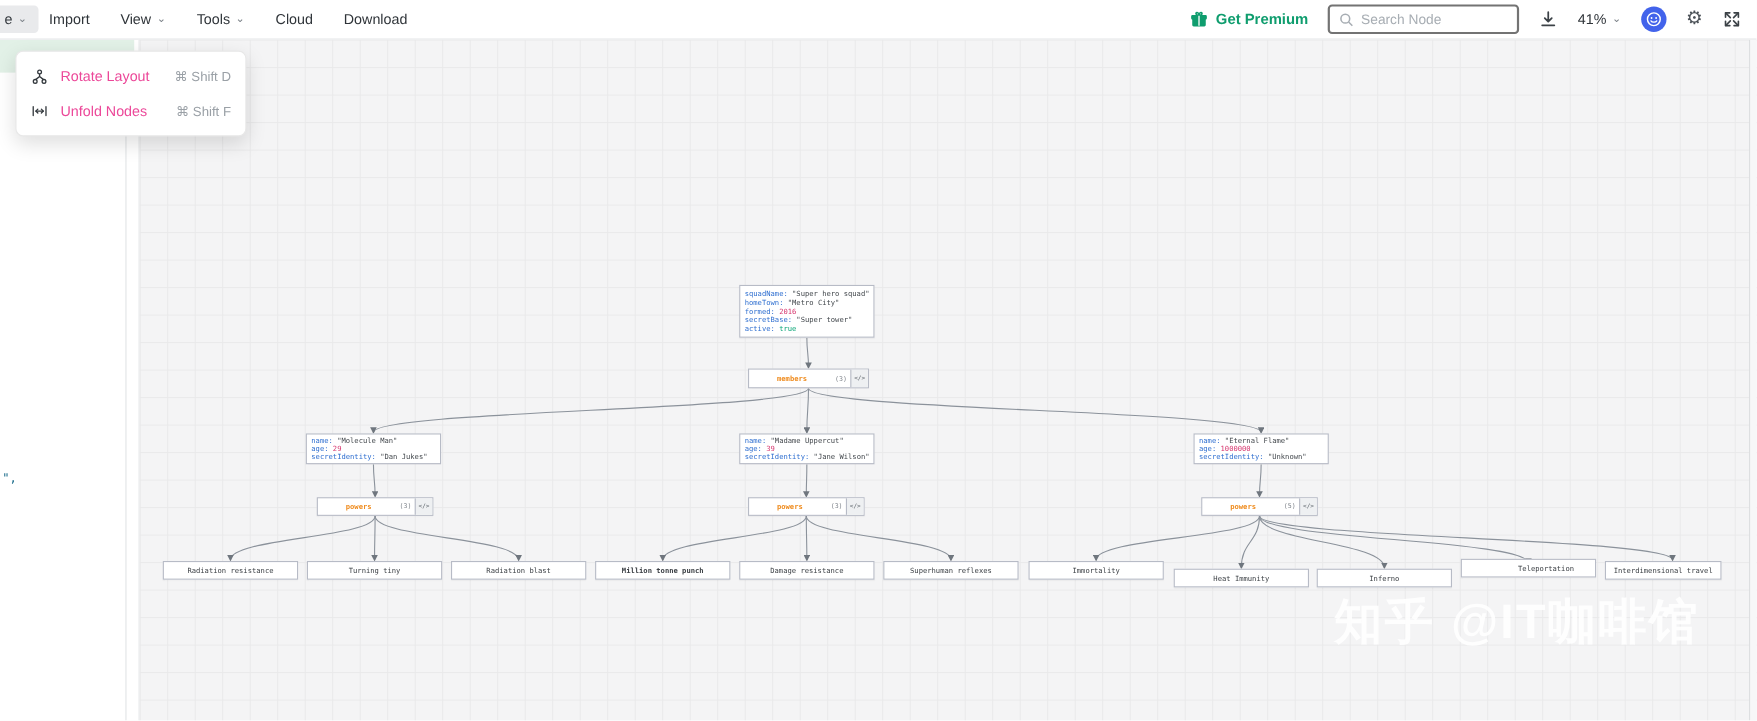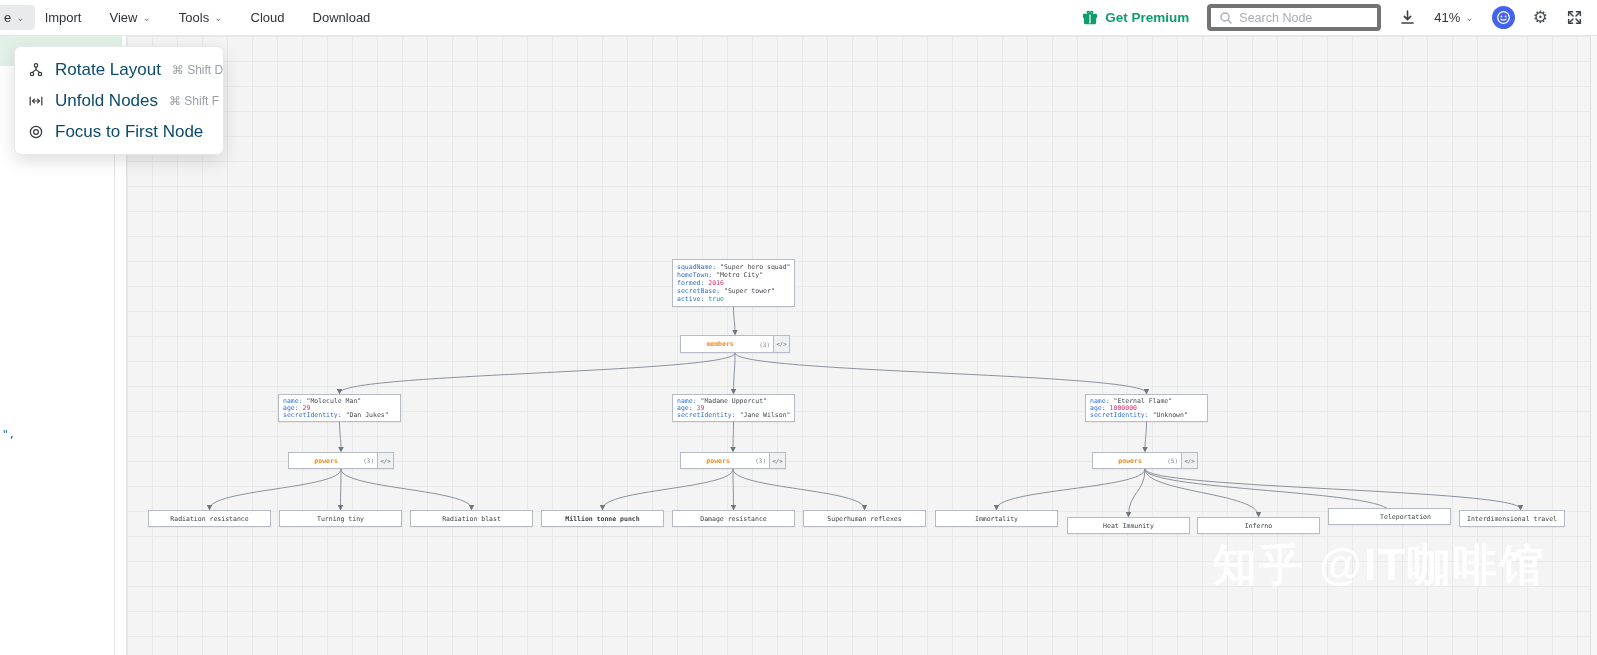--- a/index.html
+++ b/index.html
@@ -7,21 +7,21 @@
 
   
   .navbar { position:relative; height:36px; background:#fff; border-bottom:1px solid #e4e6e8; display:flex; align-items:center; padding-right:14px; z-index:50; }
   .file-pill { margin-left:-30px; background:#e9eaec; border-radius:4px; padding:5px 10px 5px 34px; font-size:13px; color:#33383d; display:flex; align-items:center; gap:5px; cursor:pointer; }
   .nav-items { display:flex; align-items:center; margin-left:10px; gap:28px; }
   .nav-item { font-size:13px; color:#2f3439; display:flex; align-items:center; gap:5px; cursor:pointer; }
   .caret { font-size:10px; color:#7a8087; line-height:1; }
   .nav-spacer { flex:1; }
   .nav-right { display:flex; align-items:center; gap:18px; }
   .premium { display:flex; align-items:center; gap:7px; color:#0f9d6e; font-weight:bold; font-size:13.5px; cursor:pointer; }
-  .searchbox { display:flex; align-items:center; gap:6px; width:174px; height:27px; border:4px solid #737373; border-radius:4px; padding:0 8px; background:#fff; }
+  .searchbox { display:flex; align-items:center; gap:6px; width:174px; height:27px; border:2px solid #737373; border-radius:4px; padding:0 8px; background:#fff; }
   .searchbox input { border:none; outline:none; width:100%; font-size:12.5px; color:#333; background:transparent; font-family:"Liberation Sans", sans-serif; }
   .searchbox input::placeholder { color:#a7adb3; }
   .zoom-ctl { display:flex; align-items:center; gap:5px; font-size:13px; color:#2f3439; cursor:pointer; }
   .avatar { width:23px; height:23px; border-radius:50%; background:#4263eb; display:flex; align-items:center; justify-content:center; cursor:pointer; }
   .iconbtn { display:flex; align-items:center; justify-content:center; cursor:pointer; }
   .gear { font-family:"DejaVu Sans", sans-serif; font-size:17px; color:#4b5157; line-height:1; }
 
   
   .main { position:relative; display:flex; height:619px; }
   .editor-panel { position:relative; width:115px; background:#fff; border-right:1px solid #e2e4e6; }
@@ -51,21 +51,21 @@
   .acount { display:flex; align-items:center; color:#80868d; font-size:6px; padding-right:3px; }
   .abtn { width:16px; border-left:1px solid #b7bbc6; background:#eef0f2; display:flex; align-items:center; justify-content:center; font-size:5.5px; color:#5d646b; cursor:pointer; }
   .gnode.leaf { display:flex; align-items:center; justify-content:center; }
   .lleaf { font-size:6.5px; color:#3c4045; white-space:nowrap; }
   .scroll-edge { position:absolute; right:0; top:0; width:7px; height:100%; background:#f7f7f8; border-left:1px solid #dddfe1; z-index:3; }
   .watermark { position:absolute; right:52px; top:500px; font-size:44px; font-weight:bold; color:rgba(255,255,255,0.88); letter-spacing:2px; z-index:4; white-space:nowrap; }
 
   
   .menu { position:absolute; left:14px; top:46px; width:210px; background:#fff; border:1px solid #e8e8e8; border-radius:7px; box-shadow:0 6px 18px rgba(0,0,0,0.13); padding:7px 0; z-index:100; }
   .menu-item { display:flex; align-items:center; height:31px; padding:0 13px; gap:11px; cursor:pointer; }
-  .menu-label { font-size:17px; color:#0c4a6e; flex:1; white-space:nowrap; }
+  .menu-label { font-size:13px; color:#ec4899; flex:1; white-space:nowrap; }
   .menu-shortcut { font-size:12px; color:#9aa0a6; white-space:nowrap; }
   .mi-icon { width:16px; height:16px; display:flex; align-items:center; justify-content:center; }
   svg { display:block; }
 </style>
 </head>
 <body>
 
 <div class="navbar">
   <div class="file-pill">
     <span>e</span>
@@ -284,25 +284,13 @@
           <g fill="none" stroke="#33383d" stroke-width="1.2" stroke-linecap="round" stroke-linejoin="round">
             <path d="M2.2 4 V12 M13.8 4 V12 M4.6 8 H11.4"></path>
             <path d="M6.4 6.2 L4.6 8 L6.4 9.8"></path>
             <path d="M9.6 6.2 L11.4 8 L9.6 9.8"></path>
           </g>
         </svg>
     </span>
     <span class="menu-label">Unfold Nodes</span>
     <span class="menu-shortcut">⌘ Shift F</span>
   </div>
-  <div class="menu-item">
-    <span class="mi-icon">
-      <svg width="16" height="16" viewBox="0 0 16 16">
-          <g fill="none" stroke="#33383d" stroke-width="1.2">
-            <circle cx="8" cy="8" r="5.6"></circle>
-            <circle cx="8" cy="8" r="2.4"></circle>
-          </g>
-        </svg>
-    </span>
-    <span class="menu-label">Focus to First Node</span>
-    <span class="menu-shortcut"></span>
-  </div>
 </div>
 
 </body></html>

